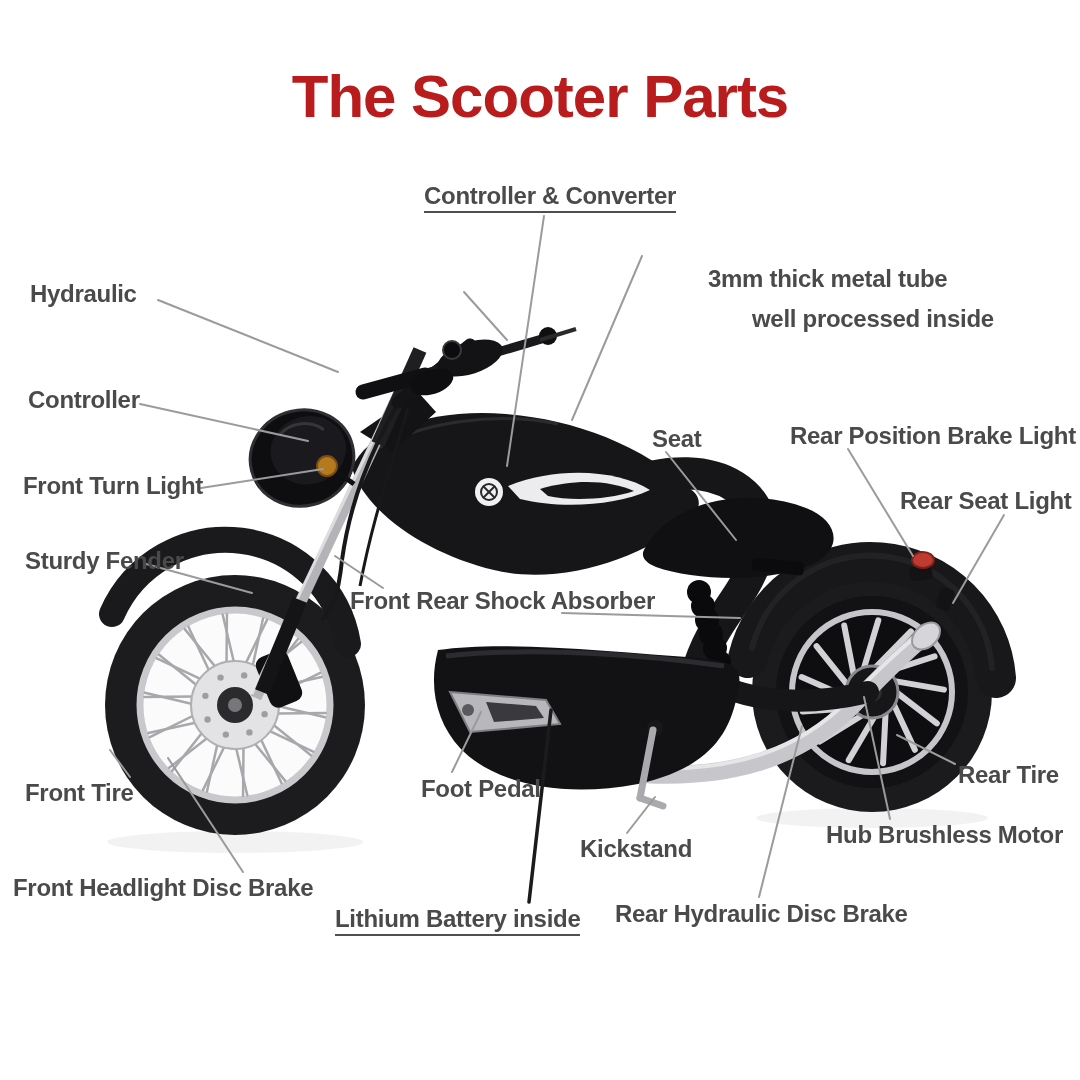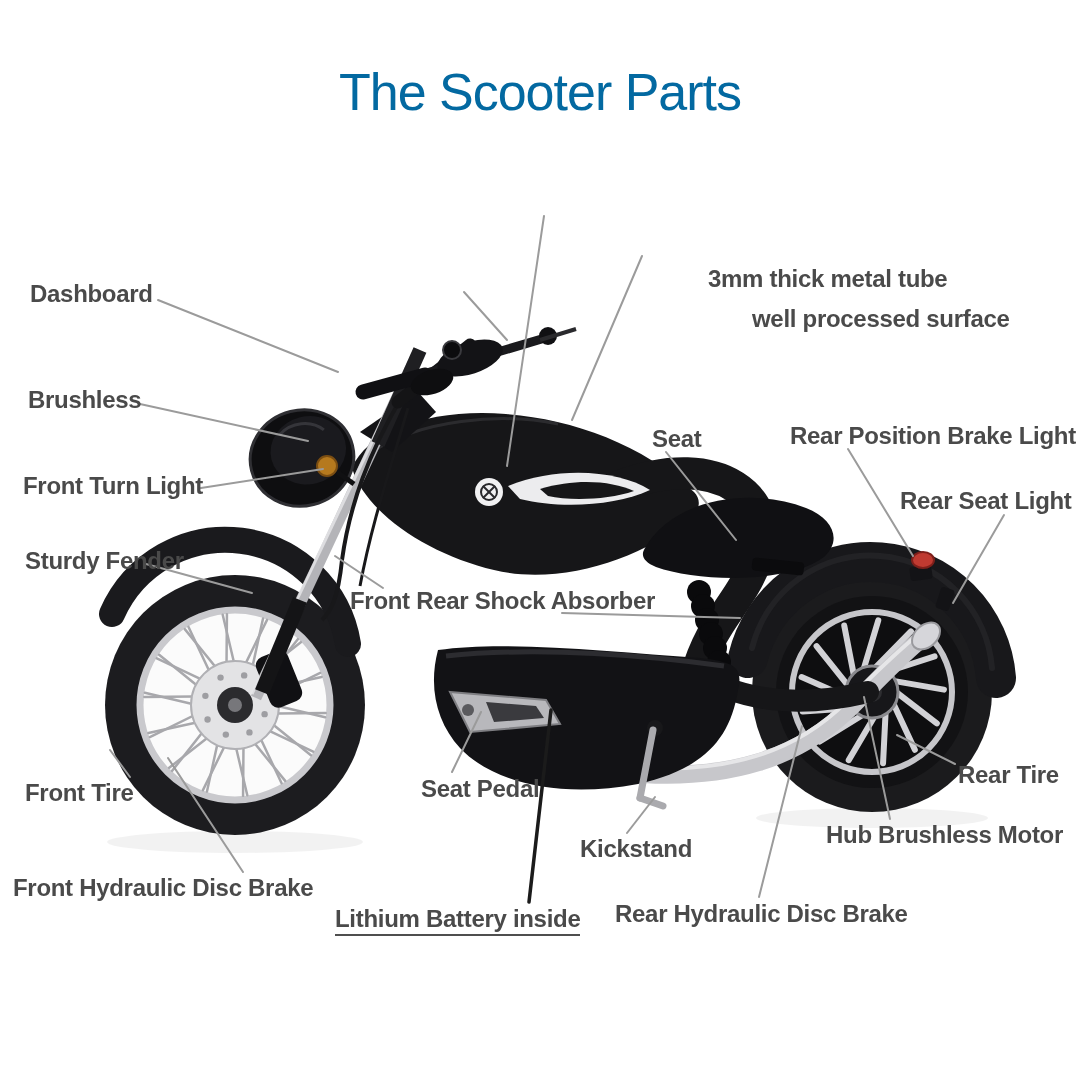--- a/index.html
+++ b/index.html
@@ -3,21 +3,21 @@
 <meta charset="utf-8">
 <style>
   html,body{margin:0;padding:0;background:#ffffff;}
   #stage{
     position:relative;width:1080px;height:1080px;background:#ffffff;
     overflow:hidden;font-family:"Liberation Sans",sans-serif;
   }
   #scene{position:absolute;left:0;top:0;width:1080px;height:1080px;}
   .title{
     position:absolute;left:0;right:0;top:62px;text-align:center;
-    font-weight:400;font-size:52px;letter-spacing:-1px;color:#0369a1;
+    font-weight:700;font-size:60px;letter-spacing:-1px;color:#b91c1c;
   }
   .label{
     position:absolute;white-space:nowrap;color:#4a4a4a;
     font-weight:600;font-size:24px;line-height:1.08;letter-spacing:-0.3px;
   }
   .underline{border-bottom:2px solid #4f4f4f;padding-bottom:2px;display:inline-block;}
 </style>
 </head>
 <body>
 
@@ -221,38 +221,39 @@
       <line x1="955" y1="764" x2="897" y2="735"></line>
       <line x1="890" y1="819" x2="864" y2="697"></line>
       <line x1="168" y1="758" x2="243" y2="872"></line>
       <line x1="802" y1="726" x2="759" y2="897"></line>
     </g>
     <line x1="551" y1="710" x2="529" y2="902" stroke="#1b1b1b" stroke-width="3.5" stroke-linecap="round"></line>
   </svg>
 
   <div class="title">The Scooter Parts</div>
 
+  <div class="label" style="left:424px;top:183px;"><span class="underline">Controller &amp; Converter</span></div>
 
   <div class="label" style="left:708px;top:266px;">3mm thick metal tube</div>
-  <div class="label" style="left:752px;top:306px;">well processed surface</div>
-
-  <div class="label" style="left:30px;top:281px;">Dashboard</div>
-  <div class="label" style="left:28px;top:387px;">Brushless</div>
+  <div class="label" style="left:752px;top:306px;">well processed inside</div>
+
+  <div class="label" style="left:30px;top:281px;">Hydraulic</div>
+  <div class="label" style="left:28px;top:387px;">Controller</div>
   <div class="label" style="left:23px;top:473px;">Front Turn Light</div>
   <div class="label" style="left:15px;top:548px;margin-left:10px;">Sturdy Fender</div>
 
   <div class="label" style="left:652px;top:426px;">Seat</div>
   <div class="label" style="left:790px;top:423px;">Rear Position Brake Light</div>
   <div class="label" style="left:900px;top:488px;">Rear Seat Light</div>
 
   <div class="label" style="left:350px;top:588px;">Front Rear Shock Absorber</div>
 
   <div class="label" style="left:25px;top:780px;">Front Tire</div>
-  <div class="label" style="left:421px;top:776px;">Seat Pedal</div>
+  <div class="label" style="left:421px;top:776px;">Foot Pedal</div>
   <div class="label" style="left:580px;top:836px;">Kickstand</div>
   <div class="label" style="left:958px;top:762px;">Rear Tire</div>
   <div class="label" style="left:826px;top:822px;">Hub Brushless Motor</div>
 
-  <div class="label" style="left:13px;top:875px;">Front Hydraulic Disc Brake</div>
+  <div class="label" style="left:13px;top:875px;">Front Headlight Disc Brake</div>
   <div class="label" style="left:335px;top:906px;"><span class="underline">Lithium Battery inside</span></div>
   <div class="label" style="left:615px;top:901px;">Rear Hydraulic Disc Brake</div>
 
 </div>
 
 </body></html>

